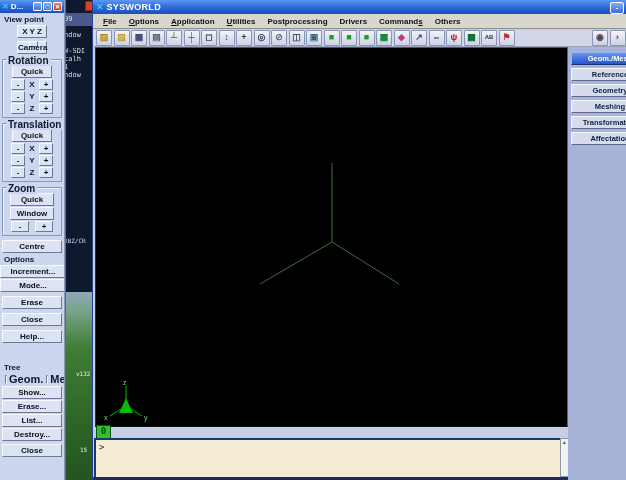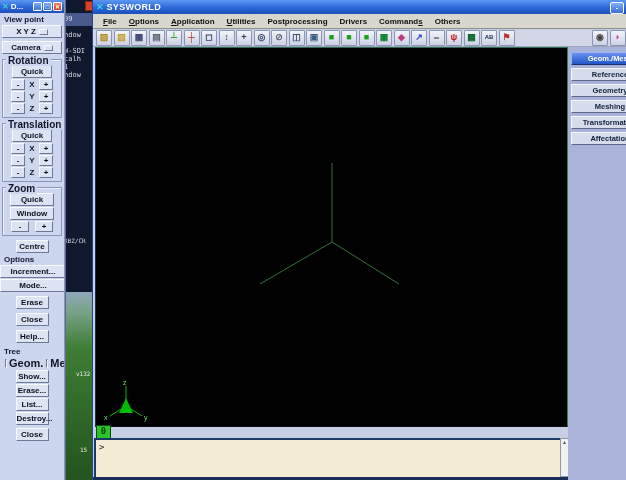--- a/index.html
+++ b/index.html
@@ -70,21 +70,21 @@
     text-align:center;line-height:8px;box-sizing:border-box;}
   .wbtn.close{background:linear-gradient(180deg,#f08468,#cf3a1e);}
   .plab{font-size:8px;font-weight:bold;color:#101828;margin:2px 0 1px 4px;}
   .pbtn{background:#dce3f3;border-top:1px solid #f8fafe;border-left:1px solid #f8fafe;
     border-right:1px solid #6c7896;border-bottom:1px solid #6c7896;color:#0a1020;
     font-size:8px;font-weight:bold;text-align:center;height:13px;line-height:12px;box-sizing:border-box;
     margin:1px auto;display:block;}
   .pbtn .omark{display:inline-block;width:7px;height:4px;background:#dce3f3;
     border-top:1px solid #f8fafe;border-left:1px solid #f8fafe;border-right:1px solid #6c7896;border-bottom:1px solid #6c7896;
     margin-left:3px;vertical-align:middle;}
-  .w46{width:60px;} .w40{width:40px;} .w50{width:33px;} .w54{width:66px;} .w44{width:44px;}
+  .w46{width:30px;} .w40{width:40px;} .w50{width:60px;} .w54{width:66px;} .w44{width:44px;}
   .grp{border:1px solid #8a96b8;box-shadow:inset 1px 1px 0 #eef2fa;margin:5px 2px 2px 2px;padding:4px 1px 2px 1px;position:relative;}
   .grp-lab{position:absolute;top:-5px;left:3px;background:#ccd6ee;padding:0 2px;font-size:10px;font-weight:bold;color:#101828;}
   .axrow{display:flex;align-items:center;justify-content:center;margin:1px 0;}
   .axbtn{width:14px;height:11px;background:#dce3f3;border-top:1px solid #f8fafe;border-left:1px solid #f8fafe;
     border-right:1px solid #6c7896;border-bottom:1px solid #6c7896;color:#0a1020;font-size:8px;font-weight:bold;
     text-align:center;line-height:10px;box-sizing:border-box;}
   .axlab{width:14px;text-align:center;font-size:8px;font-weight:bold;color:#101828;}
   .cbrow{display:flex;align-items:center;margin:1px 2px;}
   .cb{width:7px;height:7px;background:#c2cbe2;border-top:1px solid #6c7896;border-left:1px solid #6c7896;
     border-right:1px solid #f4f7fd;border-bottom:1px solid #f4f7fd;margin:0 2px 0 3px;}
@@ -261,21 +261,21 @@
   <div class="pbtn w50" style="margin-top:4px">Centre</div>
   <div class="plab">Options</div>
   <div class="pbtn w54">Increment...</div>
   <div class="pbtn w54">Mode...</div>
 
 
   <div class="pbtn w50" style="margin-top:4px">Erase</div>
   <div class="pbtn w50" style="margin-top:4px">Close</div>
   <div class="pbtn w50" style="margin-top:4px">Help...</div>
 
-  <div class="plab" style="margin-top:4px">Tree</div>
+  <div class="plab" style="margin-top:20px">Tree</div>
   <div class="cbrow">
     <span class="cb"></span>
       <span class="cblab">Geom.</span>
     <span class="cb"></span>
       <span class="cblab">Mesh</span>
   </div>
   <div class="pbtn w50">Show...</div>
   <div class="pbtn w50">Erase...</div>
   <div class="pbtn w50">List...</div>
   <div class="pbtn w50">Destroy...</div>

